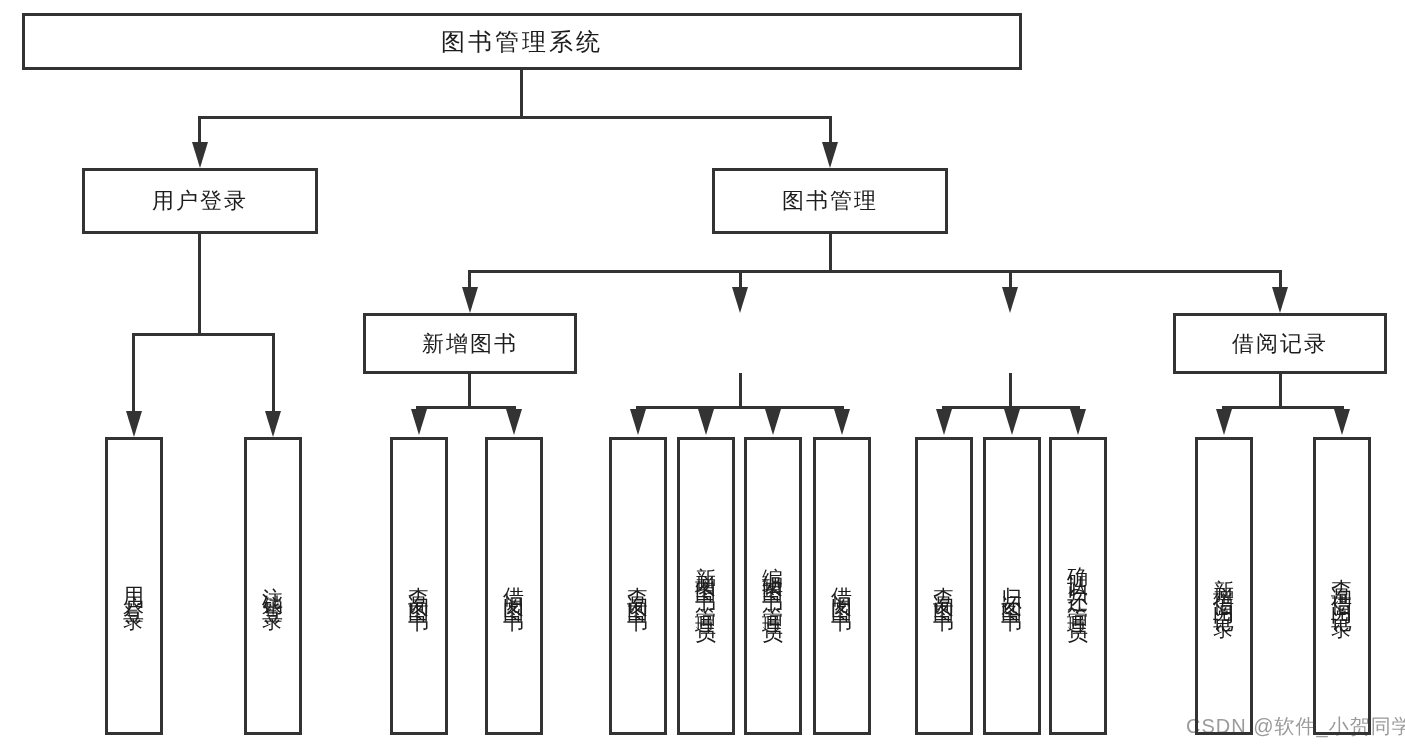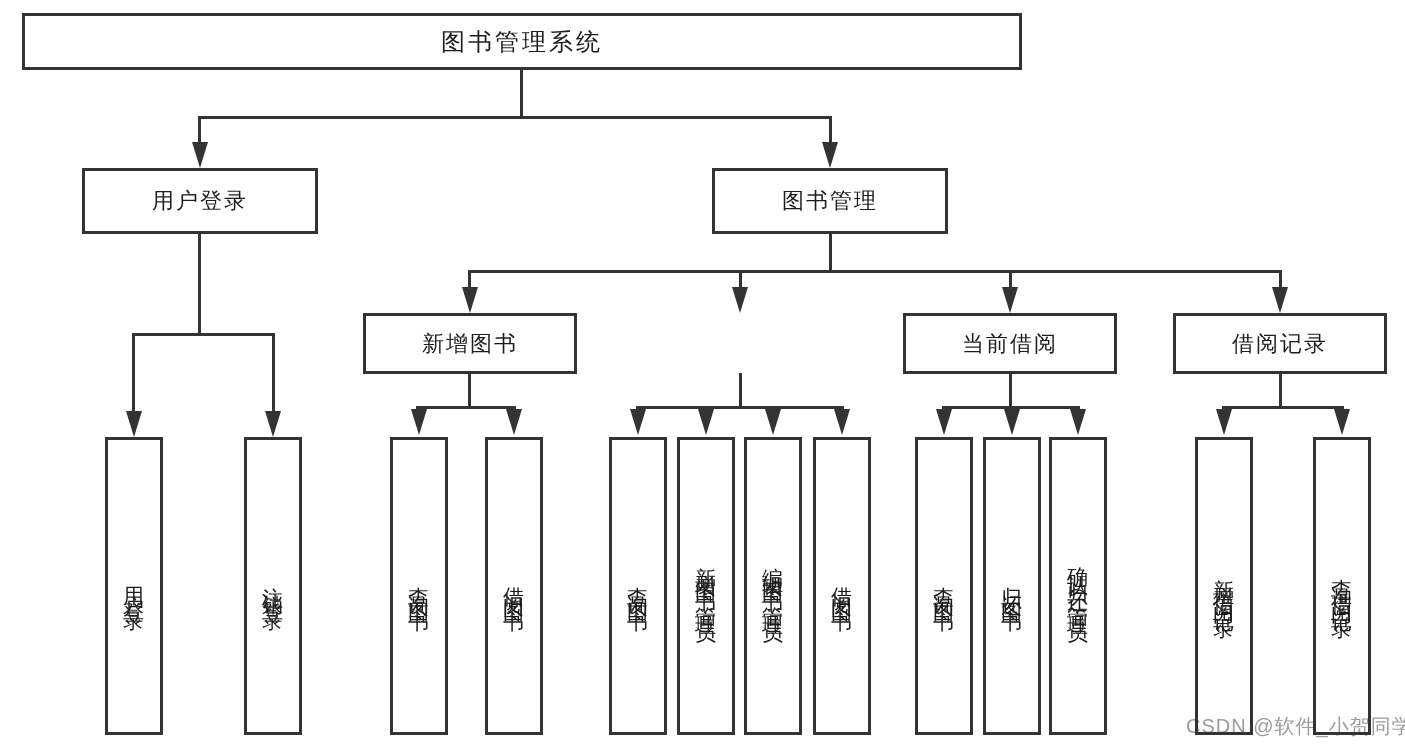--- a/index.html
+++ b/index.html
@@ -65,23 +65,20 @@
 
   <div class="box" style="left:82px;top:168px;width:236px;height:66px;">
     <span class="lbl l2-lbl">用户登录</span>
   </div>
   <div class="box" style="left:712px;top:168px;width:236px;height:66px;">
     <span class="lbl l2-lbl">图书管理</span>
   </div>
 
   <div class="box" style="left:363px;top:313px;width:214px;height:61px;">
     <span class="lbl l3-lbl">新增图书</span>
-  </div>
-  <div class="box" style="left:903px;top:313px;width:214px;height:61px;">
-    <span class="lbl l3-lbl">当前借阅</span>
   </div>
   <div class="box" style="left:1173px;top:313px;width:214px;height:61px;">
     <span class="lbl l3-lbl">借阅记录</span>
   </div>
 
   <div class="box leaf" style="left:105px;top:437px;width:58px;height:298px;">
     <span class="lbl">用户登录</span>
   </div>
   <div class="box leaf" style="left:244px;top:437px;width:58px;height:298px;">
     <span class="lbl">注销登录</span>

